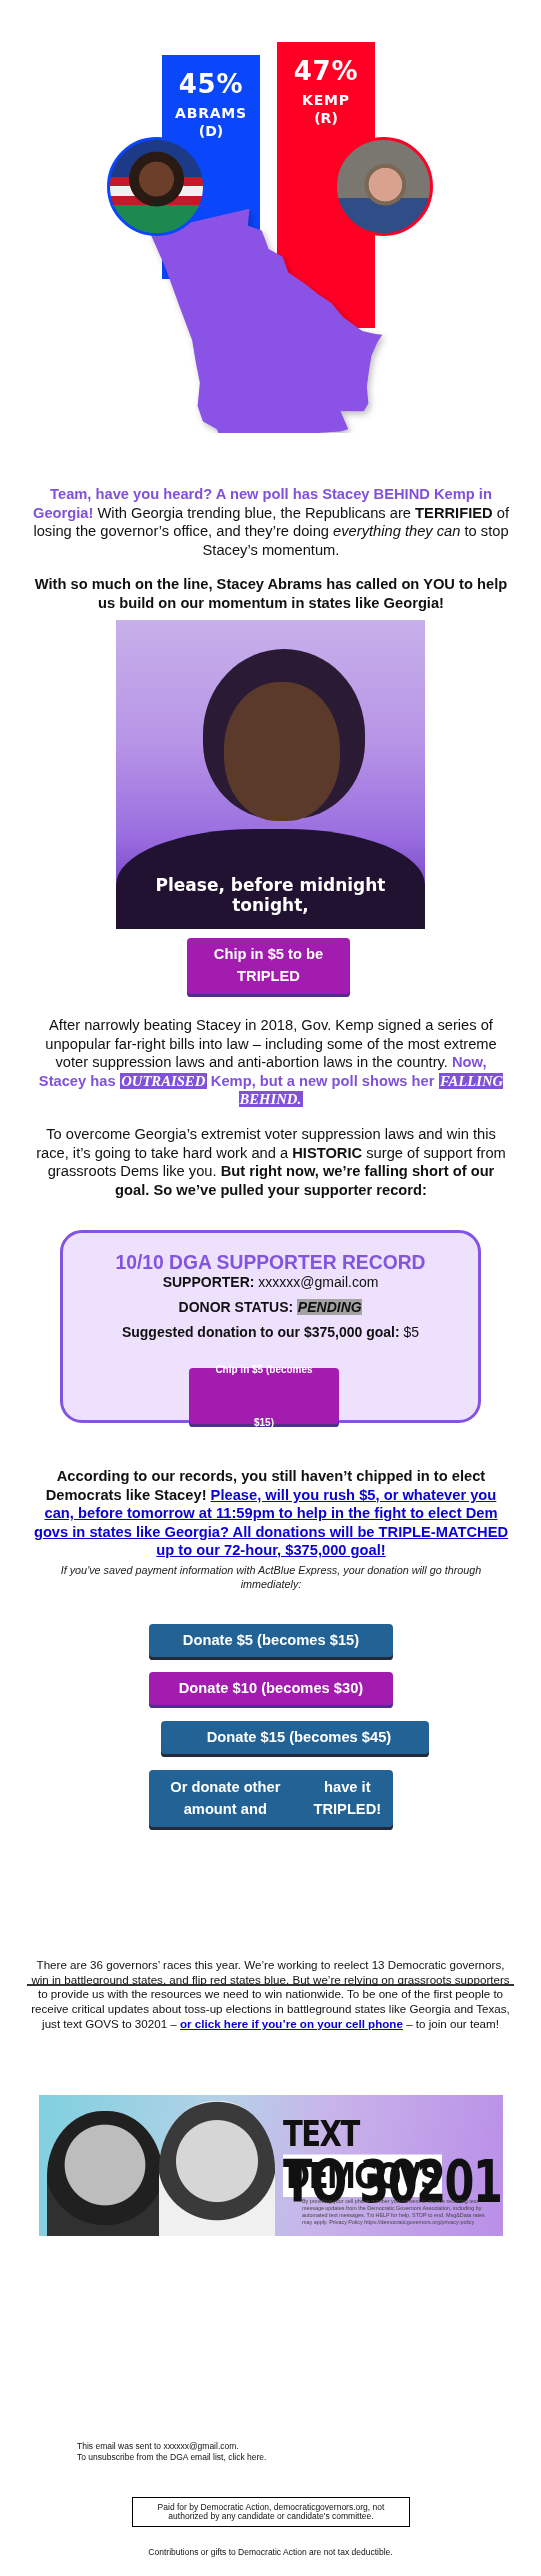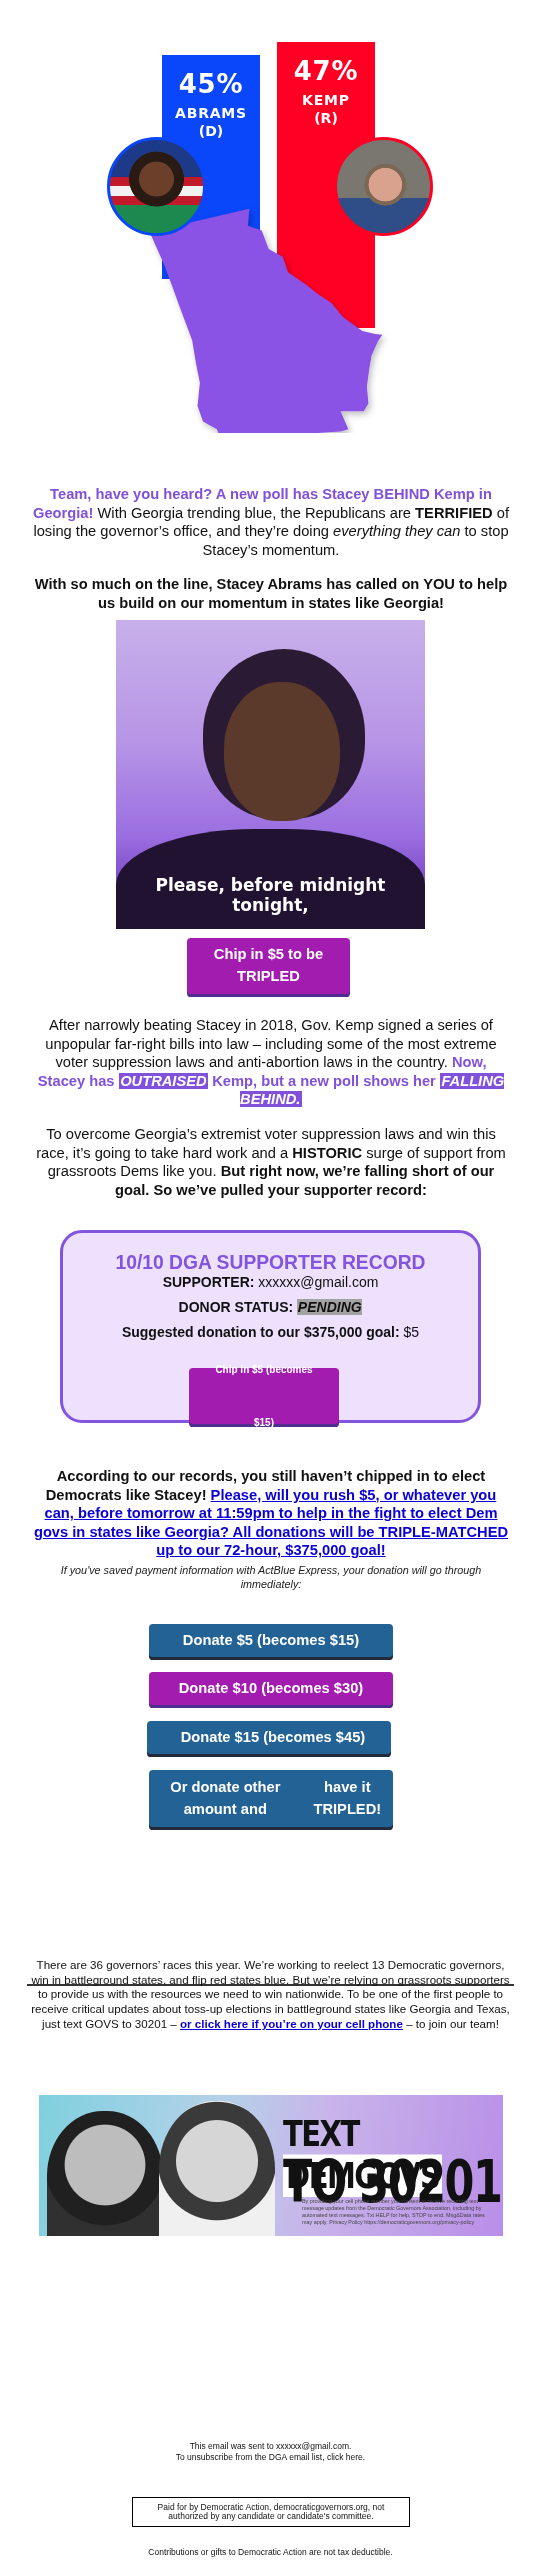--- a/index.html
+++ b/index.html
@@ -20,21 +20,21 @@
   .photo-d { left: 107px; top: 137px; border: 3.9px solid #0a46fa;
     background: radial-gradient(circle at 50% 42%, #6b3f2a 0 24%, #2a1a14 25% 38%, transparent 39%),
                 linear-gradient(180deg, #1d3a88 0 40%, #c21a2a 40% 50%, #f1f1f1 50% 60%, #c21a2a 60% 70%, #1c8a4f 70% 100%); }
   .photo-r { left: 334px; top: 137px; border: 3.9px solid #ff0024;
     background: radial-gradient(circle at 52% 48%, #d9a28e 0 24%, #7b6753 25% 30%, transparent 31%),
                 linear-gradient(180deg, #7a7670 0 62%, #2f4d86 62% 100%); }
 
   
   .block { position: absolute; left: 31px; width: 480px; text-align: center; font-size: 14.7px; line-height: 18.6px; }
   .purple { color: #8151db; font-weight: bold; }
-  .hl { background: #8151db; color: #fff; font-style: italic; font-weight: bold; padding: 0 1.5px; }
+  .hl { background: #8151db; color: #fff; font-style: italic; font-weight: bold; padding: 0 1.5px; font-family: Liberation Serif, serif; }
   .b { font-weight: bold; }
   .i { font-style: italic; }
   a.link { color: #1a0dab; color: #0b00d8; text-decoration: underline; font-weight: bold; }
 
   
   .video { position: absolute; left: 116px; top: 620px; width: 309px; height: 309px; overflow: hidden;
     background: linear-gradient(180deg, #c7b0ea 0%, #b794e6 40%, #9a6ee0 70%, #5f2ab5 100%); }
   .video .hair { position: absolute; left: 87px; top: 29px; width: 162px; height: 170px; border-radius: 50% 50% 45% 45%; background: #2a1a34; }
   .video .face { position: absolute; left: 108px; top: 62px; width: 116px; height: 139px; border-radius: 48% 48% 46% 46%; background: #5b3a2c; }
   .video .body { position: absolute; left: 0; top: 209px; width: 309px; height: 124px; border-radius: 45% 45% 0 0; background: #201230; }
@@ -58,21 +58,21 @@
   .foot-para { position: absolute; left: 27px; top: 2015px; width: 487px; text-align: center; font-size: 11.6px; line-height: 14.7px; }
   .banner { position: absolute; left: 39px; top: 2095px; width: 464px; height: 141px; overflow: hidden;
     background: linear-gradient(100deg, #7fd0df 0%, #b5d1e8 38%, #c8b4ea 60%, #b98ee8 100%); }
   .banner .p1 { position: absolute; left: 7.7px; top: 15.5px; width: 116px; height: 135px; border-radius: 48% 48% 0 0; background: radial-gradient(circle at 50% 40%, #bdbdbd 0 40%, #202020 41% 60%, #303030 61%); }
   .banner .p2 { position: absolute; left: 120px; top: 6.2px; width: 116px; height: 143px; border-radius: 48% 48% 0 0; background: radial-gradient(circle at 50% 42%, #d6d6d6 0 40%, #3a3a3a 41% 58%, #f0f0f0 59%); }
   .banner .t1 { position: absolute; left: 244px; top: 17px; font-family: "DejaVu Sans", sans-serif; font-weight: bold; font-size: 29px; letter-spacing: -1.5px; color: #111; transform: scaleY(1.25); transform-origin: top left; }
   .banner .t1 .boxed { background: #fff; padding: 0 3.1px; }
   .banner .t2 { position: absolute; left: 244px; top: 53px; font-family: "DejaVu Sans", sans-serif; font-weight: bold; font-size: 43px; letter-spacing: -1.5px; color: #111; transform: scaleY(1.35); transform-origin: top left; }
   .banner .fine { position: absolute; left: 263px; top: 103px; width: 193px; font-size: 5.4px; line-height: 7px; color: #444; text-align: left; }
 
-  .unsub { position: absolute; left: 77px; top: 2441px; width: 387px; text-align: center; font-size: 8.5px; line-height: 10.8px; }
+  .unsub { position: absolute; left: 77px; top: 2441px; width: 387px; text-align: left; font-size: 8.5px; line-height: 10.8px; }
   .paid { position: absolute; left: 132px; top: 2497px; width: 278px; border: 0.8px solid #000; text-align: center; font-size: 8.5px; line-height: 9.3px; padding: 4.6px 6.2px; }
   .tax { position: absolute; left: 77px; top: 2547px; width: 387px; text-align: center; font-size: 8.5px; }
 </style>
 </head>
 <body>
 
 <div class="page">
 
   <div class="hero">
     <div class="bar bar-d">
@@ -141,21 +141,21 @@
   </div>
 
   <p class="block" style="top:1467px; font-size:14.7px; line-height:18.6px;">
     <span class="b">According to our records, you still haven’t chipped in to elect Democrats like Stacey! </span><a class="link" href="#">Please, will you rush $5, or whatever you can, before tomorrow at 11:59pm to help in the fight to elect Dem govs in states like Georgia? All donations will be TRIPLE-MATCHED up to our 72-hour, $375,000 goal!</a>
   </p>
 
   <p class="block i" style="top:1563px; font-size:10.8px; line-height:14px; color:#222;">If you've saved payment information with ActBlue Express, your donation will go through immediately:</p>
 
   <div class="btn btn-blue" style="left:149px; top:1624px; width:244px; height:33px;">Donate $5 (becomes $15)</div>
   <div class="btn btn-purple" style="left:149px; top:1672px; width:244px; height:33px;">Donate $10 (becomes $30)</div>
-  <div class="btn btn-blue" style="left:147px; top:1721px; width:244px; height:33px;padding-left:8px;">Donate $15 (becomes $45)</div>
+  <div class="btn btn-blue" style="left:161px; top:1721px; width:268px; height:33px;padding-left:8px;">Donate $15 (becomes $45)</div>
   <div class="btn btn-blue" style="left:149px; top:1770px; width:244px; height:57px; flex-direction:row;">
     <span>Or donate other amount and</span>
     <span>have it TRIPLED!</span>
   </div>
 
   <div class="rule" style="top:1984px;"></div>
   <p class="foot-para" style="top:1922px;margin-top:36px;">
     <span>There are 36 governors’ races this year. We’re working to reelect 13 Democratic governors, win in battleground states, and flip red states blue. But we’re relying on grassroots supporters to provide us with the resources we need to win nationwide. To be one of the first people to receive critical updates about toss-up elections in battleground states like Georgia and Texas, just text GOVS to 30201 – </span><a class="link" href="#">or click here if you’re on your cell phone</a><span> – to join our team!</span>
   </p>
 

